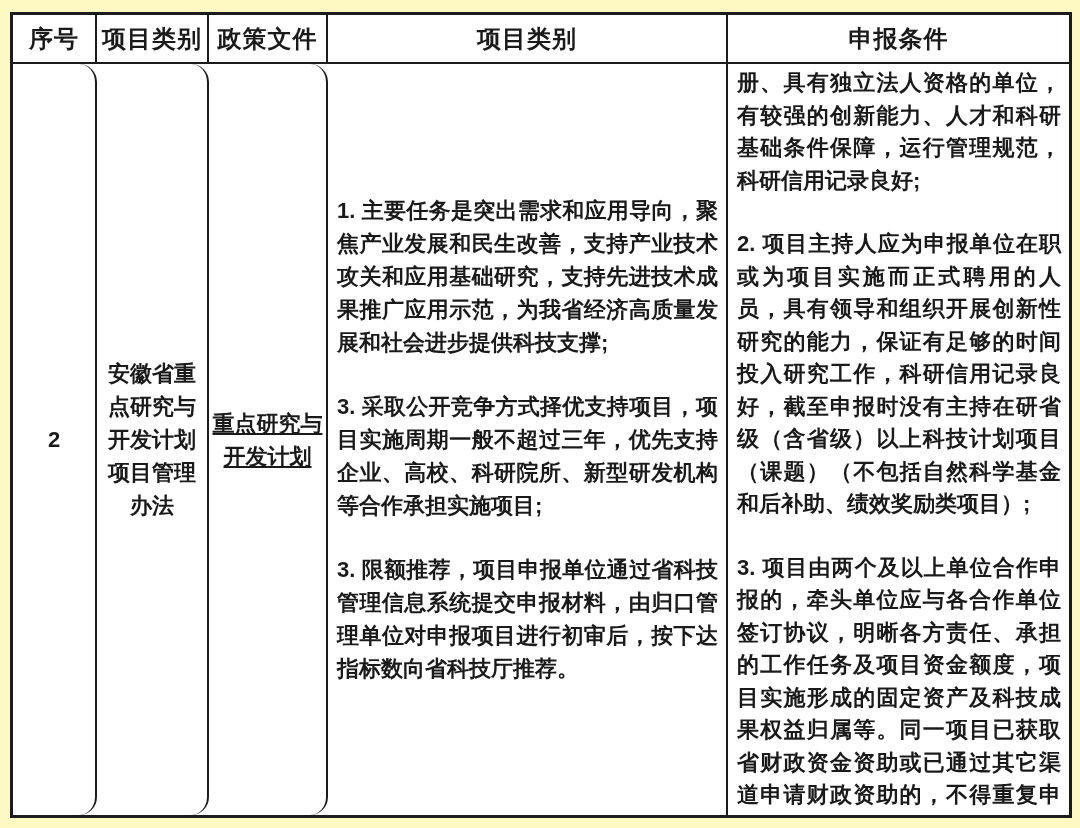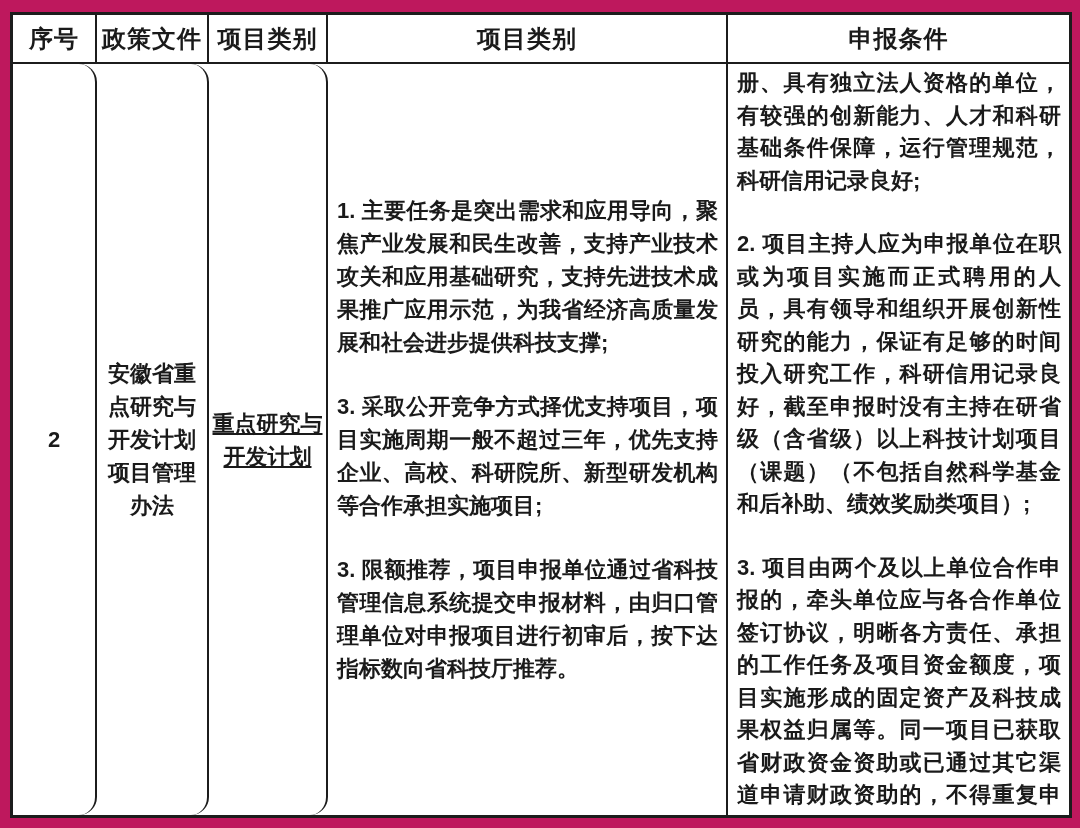--- a/index.html
+++ b/index.html
@@ -5,21 +5,21 @@
   * { margin: 0; padding: 0; box-sizing: border-box; }
   html, body {
     width: 1080px; height: 828px;
     background: #ffffff;
     font-family: "Liberation Sans", "DejaVu Sans", sans-serif;
     color: #1a1a1a;
   }
   .page {
     position: relative;
     width: 1080px; height: 828px;
-    background: #be185d;
+    background: #fef9c3;
     overflow: hidden;
   }
   .policy-table {
     position: absolute;
     left: 10px; top: 12px;
     width: 1062px; height: 806px;
     border: 3px solid #1c1c1c;
     display: grid;
     grid-template-columns: 84px 112px 119px 400px 1fr;
     grid-template-rows: 49px 1fr;
@@ -72,24 +72,24 @@
 </head>
 <body>
 
 <div class="page">
   <div class="policy-table">
 
     <div class="cell header-cell">
       <span>序号</span>
     </div>
     <div class="cell header-cell">
-      <span>政策文件</span>
+      <span>项目类别</span>
     </div>
     <div class="cell header-cell">
-      <span>项目类别</span>
+      <span>政策文件</span>
     </div>
     <div class="cell header-cell">
       <span>项目类别</span>
     </div>
     <div class="cell header-cell last-col">
       <span>申报条件</span>
     </div>
 
     <div class="cell body-row center-cell">
       <span>2</span>

